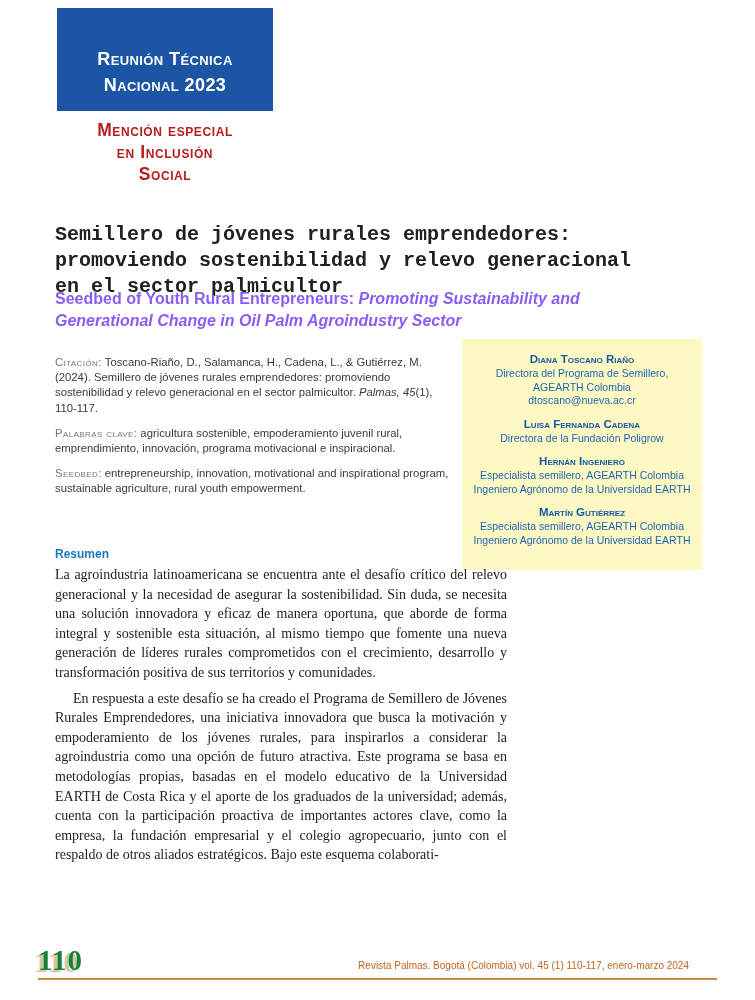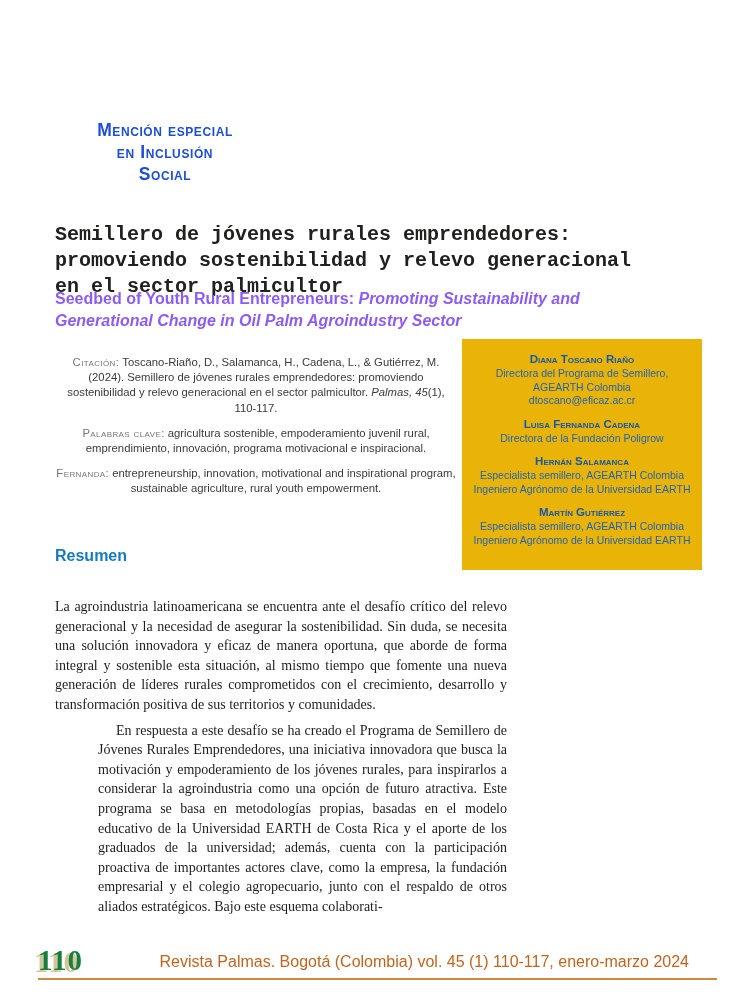--- a/index.html
+++ b/index.html
@@ -31,21 +31,21 @@
     font-variant: small-caps;
     font-size: 18px;
     line-height: 26px;
     letter-spacing: 0.4px;
   }
   .mention {
     position: absolute;
     left: 57px; top: 119px;
     width: 216px;
     text-align: center;
-    color: #1d4ed8;
+    color: #b91c1c;
     font-weight: bold;
     font-variant: small-caps;
     font-size: 17.5px;
     line-height: 22px;
     letter-spacing: 0.6px;
   }
 
   
   .title-es {
     position: absolute;
@@ -72,35 +72,35 @@
 
   
   .meta {
     position: absolute;
     left: 55px; top: 355px;
     width: 402px;
     font-size: 11.3px;
     line-height: 15.2px;
     color: #3a3a3a;
   }
-  .meta-item { margin: 0 0 10px 0; text-align: center; }
+  .meta-item { margin: 0 0 10px 0; }
   .meta-label {
     font-variant: small-caps;
     color: #767676;
     letter-spacing: 0.4px;
     margin-right: 3px;
   }
   .meta-item i { font-style: italic; }
 
   
   .authors-box {
     position: absolute;
     left: 462px; top: 339px;
     width: 240px;
-    background: #eab308;
+    background: #fef9c3;
     padding: 13px 10px 15px;
     text-align: center;
     color: #1e64b4;
     font-size: 10.5px;
     line-height: 13.5px;
   }
   .author { margin-bottom: 9px; }
   .author:last-child { margin-bottom: 8px; }
   .author-name {
     font-weight: bold;
@@ -110,35 +110,35 @@
     color: #1558a8;
   }
 
   
   .abstract {
     position: absolute;
     left: 55px; top: 547px;
     width: 452px;
   }
   .section-heading {
-    margin: 0 0 32px 0;
+    margin: 0 0 4px 0;
     color: #177abe;
-    font-size: 16px;
+    font-size: 12px;
     font-weight: bold;
   }
   .body-text {
     font-family: "Liberation Serif", serif;
     font-size: 14px;
     line-height: 19.6px;
     text-align: justify;
     color: #1d1d1b;
     hyphens: auto;
   }
   .body-text p { margin: 0; }
-  .body-text p + p { margin-top: 6px; text-indent: 18px; margin-left: 43px; }
+  .body-text p + p { margin-top: 6px; text-indent: 18px; }
 
   
   .footer {
     position: absolute;
     left: 38px; top: 942px;
     width: 679px; height: 38px;
     border-bottom: 2px solid #cd8a3e;
   }
   .page-number {
     position: absolute;
@@ -146,59 +146,65 @@
     font-family: "Liberation Serif", serif;
     font-weight: bold;
     font-size: 29px;
     color: #15803d;
     letter-spacing: 1px;
     text-shadow: -4px 2px 0 #d6c49a;
   }
   .journal-line {
     position: absolute;
     right: 28px; bottom: 7px;
-    font-size: 16px;
+    font-size: 10px;
     color: #c2641f;
     white-space: nowrap;
   }
 </style>
 </head>
 <body>
 
 <div class="page">
 
+  <div class="banner">
+    <div class="banner-text">
+      <div>Reunión Técnica</div>
+      <div>Nacional 2023</div>
+    </div>
+  </div>
 
   <div class="mention">
     <div>Mención especial</div>
     <div>en Inclusión</div>
     <div>Social</div>
   </div>
 
   <h1 class="title-es">Semillero de jóvenes rurales emprendedores: promoviendo sostenibilidad y relevo generacional en el sector palmicultor</h1>
 
   <h2 class="title-en"><span>Seedbed of Youth Rural Entrepreneurs: </span><span class="ital">Promoting Sustainability and Generational Change in Oil Palm Agroindustry Sector</span></h2>
 
   <div class="meta">
     <p class="meta-item"><span class="meta-label">Citación:</span><span>Toscano-Riaño, D., Salamanca, H., Cadena, L., &amp; Gutiérrez, M. (2024). Semillero de jóvenes rurales emprendedores: promoviendo sostenibilidad y relevo generacional en el sector palmicultor. </span><i>Palmas, 45</i><span>(1), 110-117.</span></p>
     <p class="meta-item"><span class="meta-label">Palabras clave:</span><span>agricultura sostenible, empoderamiento juvenil rural, emprendimiento, innovación, programa motivacional e inspiracional.</span></p>
-    <p class="meta-item"><span class="meta-label">Fernanda:</span><span>entrepreneurship, innovation, motivational and inspirational program, sustainable agriculture, rural youth empowerment.</span></p>
+    <p class="meta-item"><span class="meta-label">Seedbed:</span><span>entrepreneurship, innovation, motivational and inspirational program, sustainable agriculture, rural youth empowerment.</span></p>
   </div>
 
   <aside class="authors-box">
     <div class="author">
       <div class="author-name">Diana Toscano Riaño</div>
       <div class="author-detail">Directora del Programa de Semillero, AGEARTH Colombia</div>
-      <div class="author-detail">dtoscano@eficaz.ac.cr</div>
+      <div class="author-detail">dtoscano@nueva.ac.cr</div>
     </div>
     <div class="author">
       <div class="author-name">Luisa Fernanda Cadena</div>
       <div class="author-detail">Directora de la Fundación Poligrow</div>
     </div>
     <div class="author">
-      <div class="author-name">Hernán Salamanca</div>
+      <div class="author-name">Hernán Ingeniero</div>
       <div class="author-detail">Especialista semillero, AGEARTH Colombia</div>
       <div class="author-detail">Ingeniero Agrónomo de la Universidad EARTH</div>
     </div>
     <div class="author">
       <div class="author-name">Martín Gutiérrez</div>
       <div class="author-detail">Especialista semillero, AGEARTH Colombia</div>
       <div class="author-detail">Ingeniero Agrónomo de la Universidad EARTH</div>
     </div>
   </aside>
 

